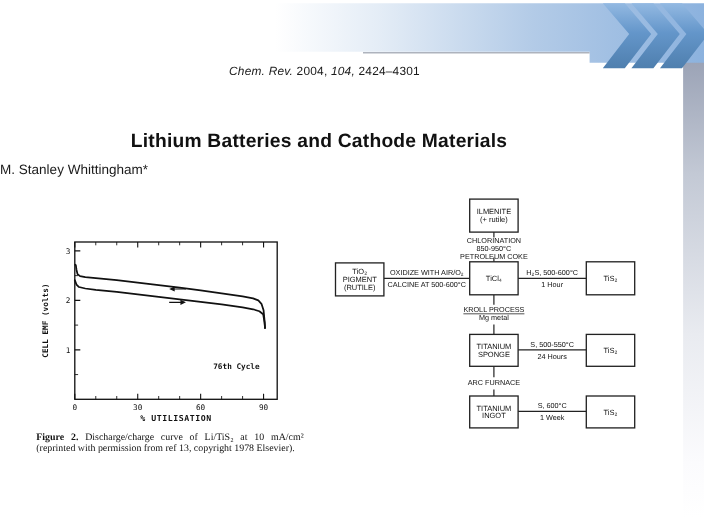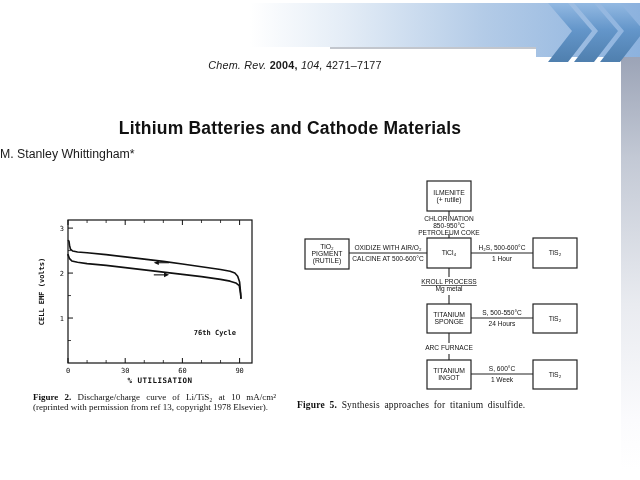--- a/index.html
+++ b/index.html
@@ -8,21 +8,21 @@
   #slide{position:relative;width:640px;height:480px;background:#ffffff;}
 
   
   .right-bar{position:absolute;left:621px;top:55px;width:19px;height:415px;
     background:linear-gradient(to bottom,#9ba3b6 0%,#c3c9d5 25%,#e9ebf0 60%,#fbfbfd 88%,#ffffff 100%);}
 
   
   .citation{position:absolute;left:55px;top:59px;width:480px;text-align:center;
     font-size:10.8px;color:#1a1a1a;letter-spacing:0.2px;}
   .citation .it{font-style:italic;}
-  .citation .bd{font-weight:bold;}
+  .citation .bd{font-weight:normal;}
   .title{position:absolute;left:0px;top:118px;width:580px;text-align:center;
     font-size:17.5px;font-weight:bold;color:#111;letter-spacing:0.2px;}
   .author{position:absolute;left:0px;top:147px;width:580px;text-align:left;
     font-size:12.3px;color:#1a1a1a;}
 
   
   .caption{position:absolute;font-family:"Liberation Serif",serif;color:#111;
     font-size:9px;line-height:10.4px;text-align:justify;}
   .cap2{left:33px;top:383px;width:243px;}
   .cap5{left:297px;top:390px;width:288px;font-size:9.5px;word-spacing:2px;letter-spacing:0.2px;}
@@ -58,21 +58,21 @@
     <line x1="330" y1="48" x2="536" y2="48" stroke="#aeb3bd" stroke-width="1.3"></line>
     <polygon points="548,3 568,3 592,31 568,62 548,62 572,31" fill="url(#chevGrad)"></polygon>
     <polygon points="574,3 594,3 618,31 594,62 574,62 598,31" fill="url(#chevGrad)"></polygon>
     <polygon points="600,3 620,3 644,31 620,62 600,62 624,31" fill="url(#chevGrad)"></polygon>
   </svg>
 
   <div class="citation">
     <span class="it">Chem. Rev.</span>
     <span class="bd">2004,</span>
     <span class="it">104,</span>
-    <span>4271–7177</span>
+    <span>2424–4301</span>
   </div>
 
   <div class="title">Lithium Batteries and Cathode Materials</div>
   <div class="author">M. Stanley Whittingham*</div>
 
   <svg id="fig2-svg" width="264" height="178">
       <rect x="38" y="12" width="184" height="143" fill="none" stroke="#111" stroke-width="1.2"></rect>
       <line x1="38" y1="155" x2="38" y2="150" stroke="#111" stroke-width="1"></line>
       <line x1="38" y1="12" x2="38" y2="17" stroke="#111" stroke-width="1"></line>
       <text x="38" y="165" text-anchor="middle" font-family="&quot;DejaVu Sans Mono&quot;,monospace" font-size="7" fill="#111">0</text>
@@ -158,15 +158,14 @@
       <text x="207" y="73" text-anchor="middle" font-family="&quot;Liberation Sans&quot;,sans-serif" font-size="6.6" fill="#111">H₂S, 500-600°C</text>
       <text x="207" y="84" text-anchor="middle" font-family="&quot;Liberation Sans&quot;,sans-serif" font-size="6.6" fill="#111">1 Hour</text>
       <text x="154" y="107" text-anchor="middle" font-family="&quot;Liberation Sans&quot;,sans-serif" font-size="6.6" fill="#111" text-decoration="underline">KROLL PROCESS</text>
       <text x="154" y="114" text-anchor="middle" font-family="&quot;Liberation Sans&quot;,sans-serif" font-size="6.6" fill="#111">Mg metal</text>
       <text x="207" y="138" text-anchor="middle" font-family="&quot;Liberation Sans&quot;,sans-serif" font-size="6.6" fill="#111">S, 500-550°C</text>
       <text x="207" y="149" text-anchor="middle" font-family="&quot;Liberation Sans&quot;,sans-serif" font-size="6.6" fill="#111">24 Hours</text>
       <text x="154" y="173" text-anchor="middle" font-family="&quot;Liberation Sans&quot;,sans-serif" font-size="6.6" fill="#111">ARC FURNACE</text>
       <text x="207" y="194" text-anchor="middle" font-family="&quot;Liberation Sans&quot;,sans-serif" font-size="6.6" fill="#111">S, 600°C</text>
       <text x="207" y="205" text-anchor="middle" font-family="&quot;Liberation Sans&quot;,sans-serif" font-size="6.6" fill="#111">1 Week</text>
     </svg>
-  <p class="caption cap5"><span class="cl">Figure 5.</span> <span>Synthesis approaches for titanium disulfide.</span></p>
 
 </div>
 
 </body></html>

